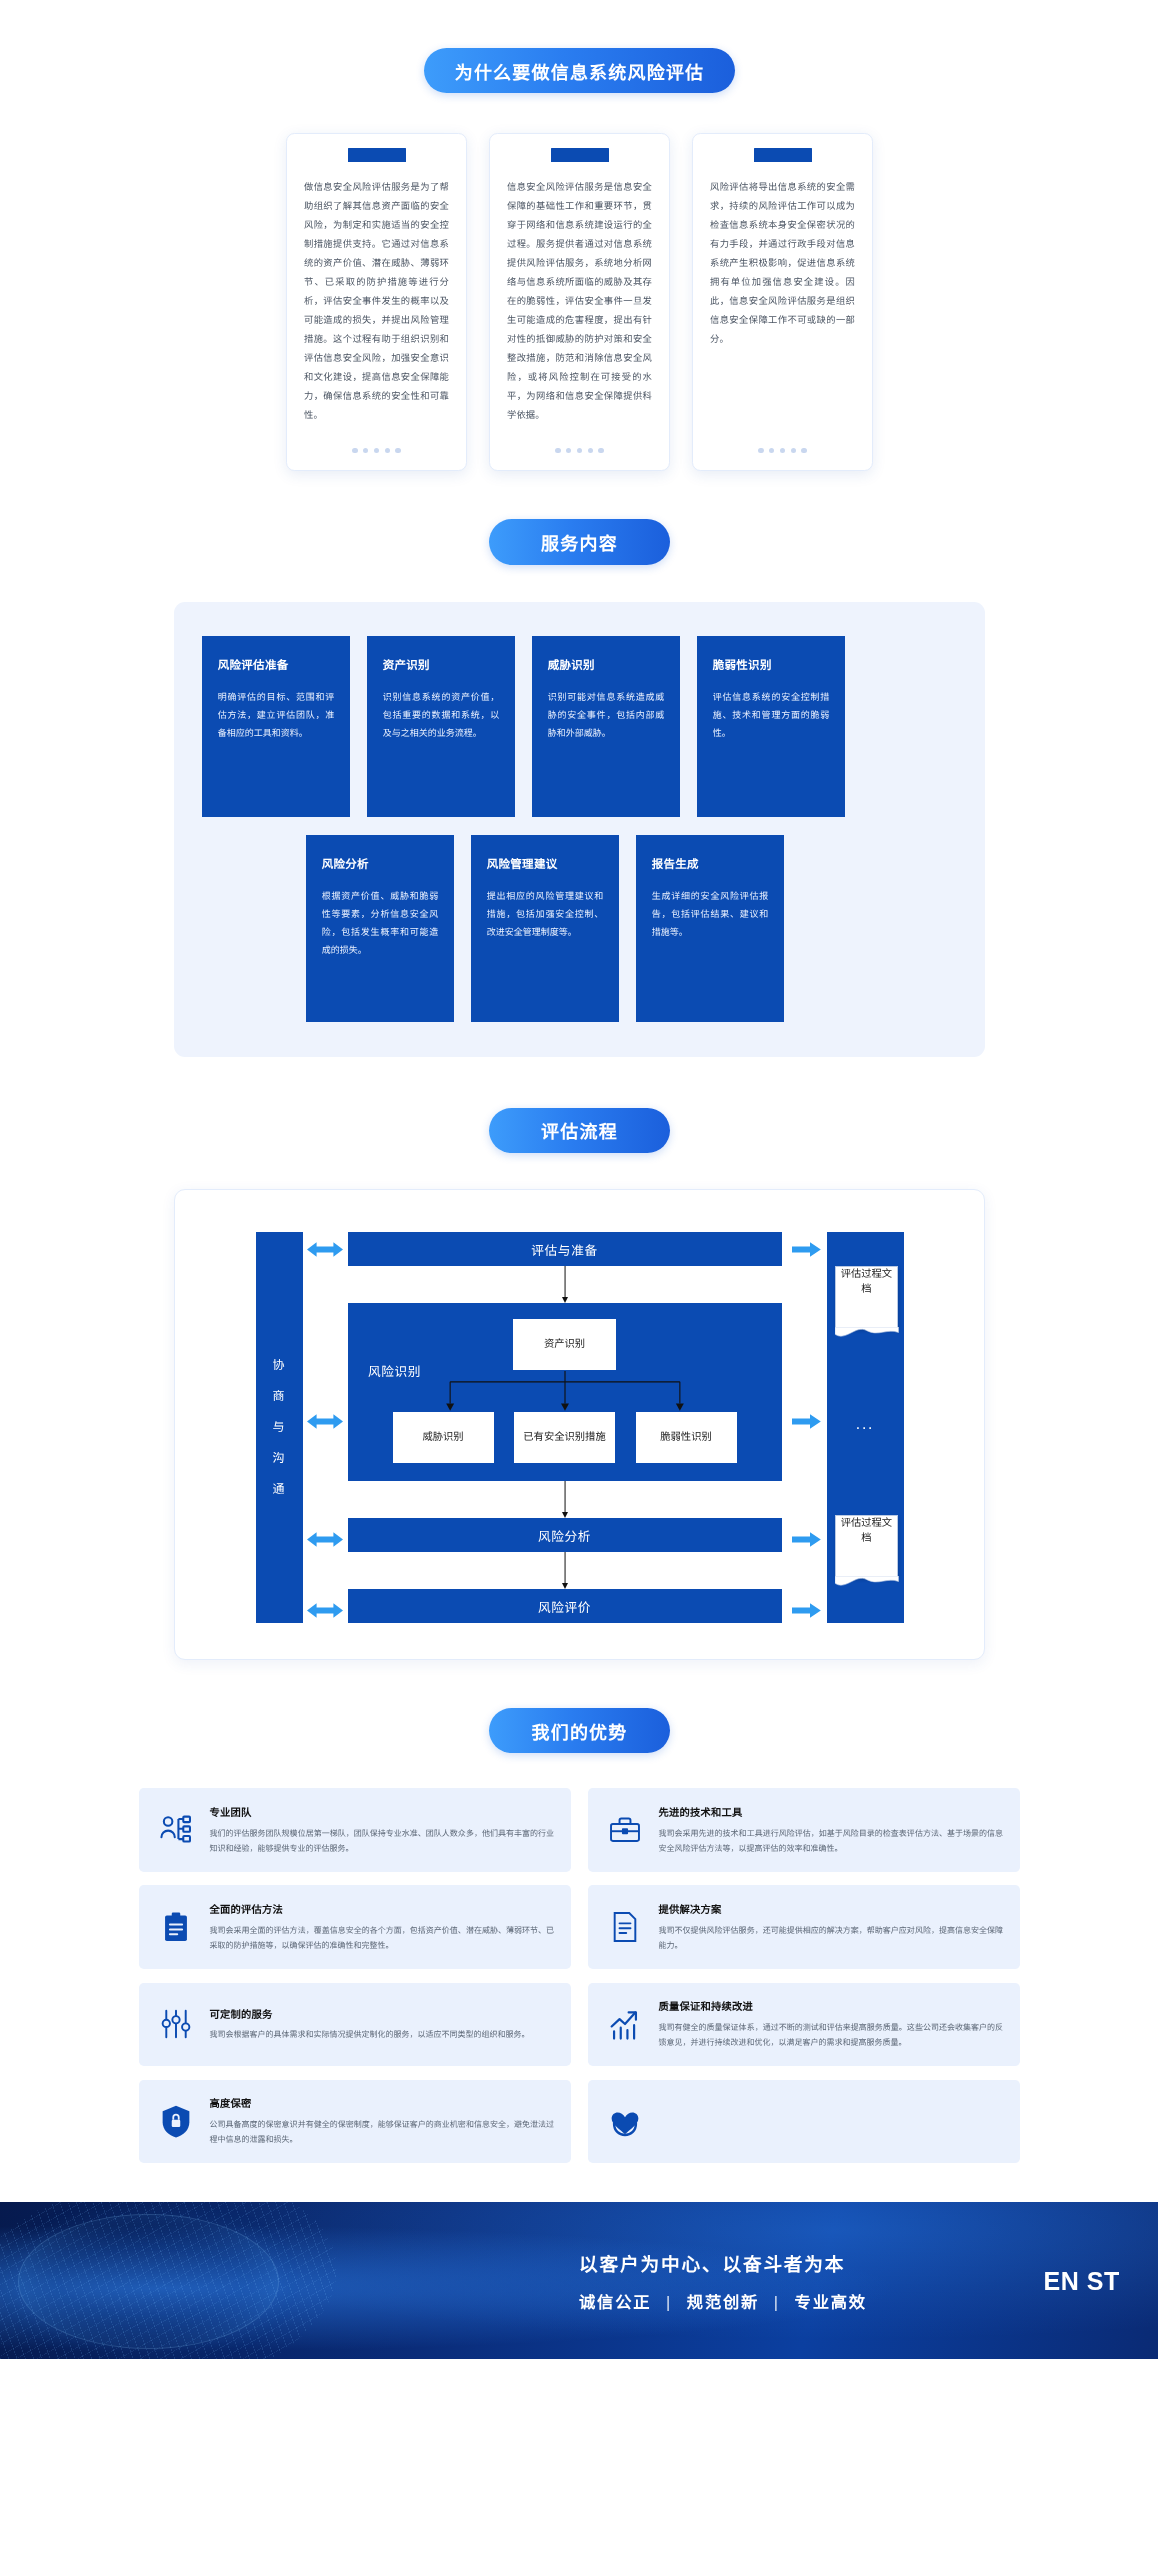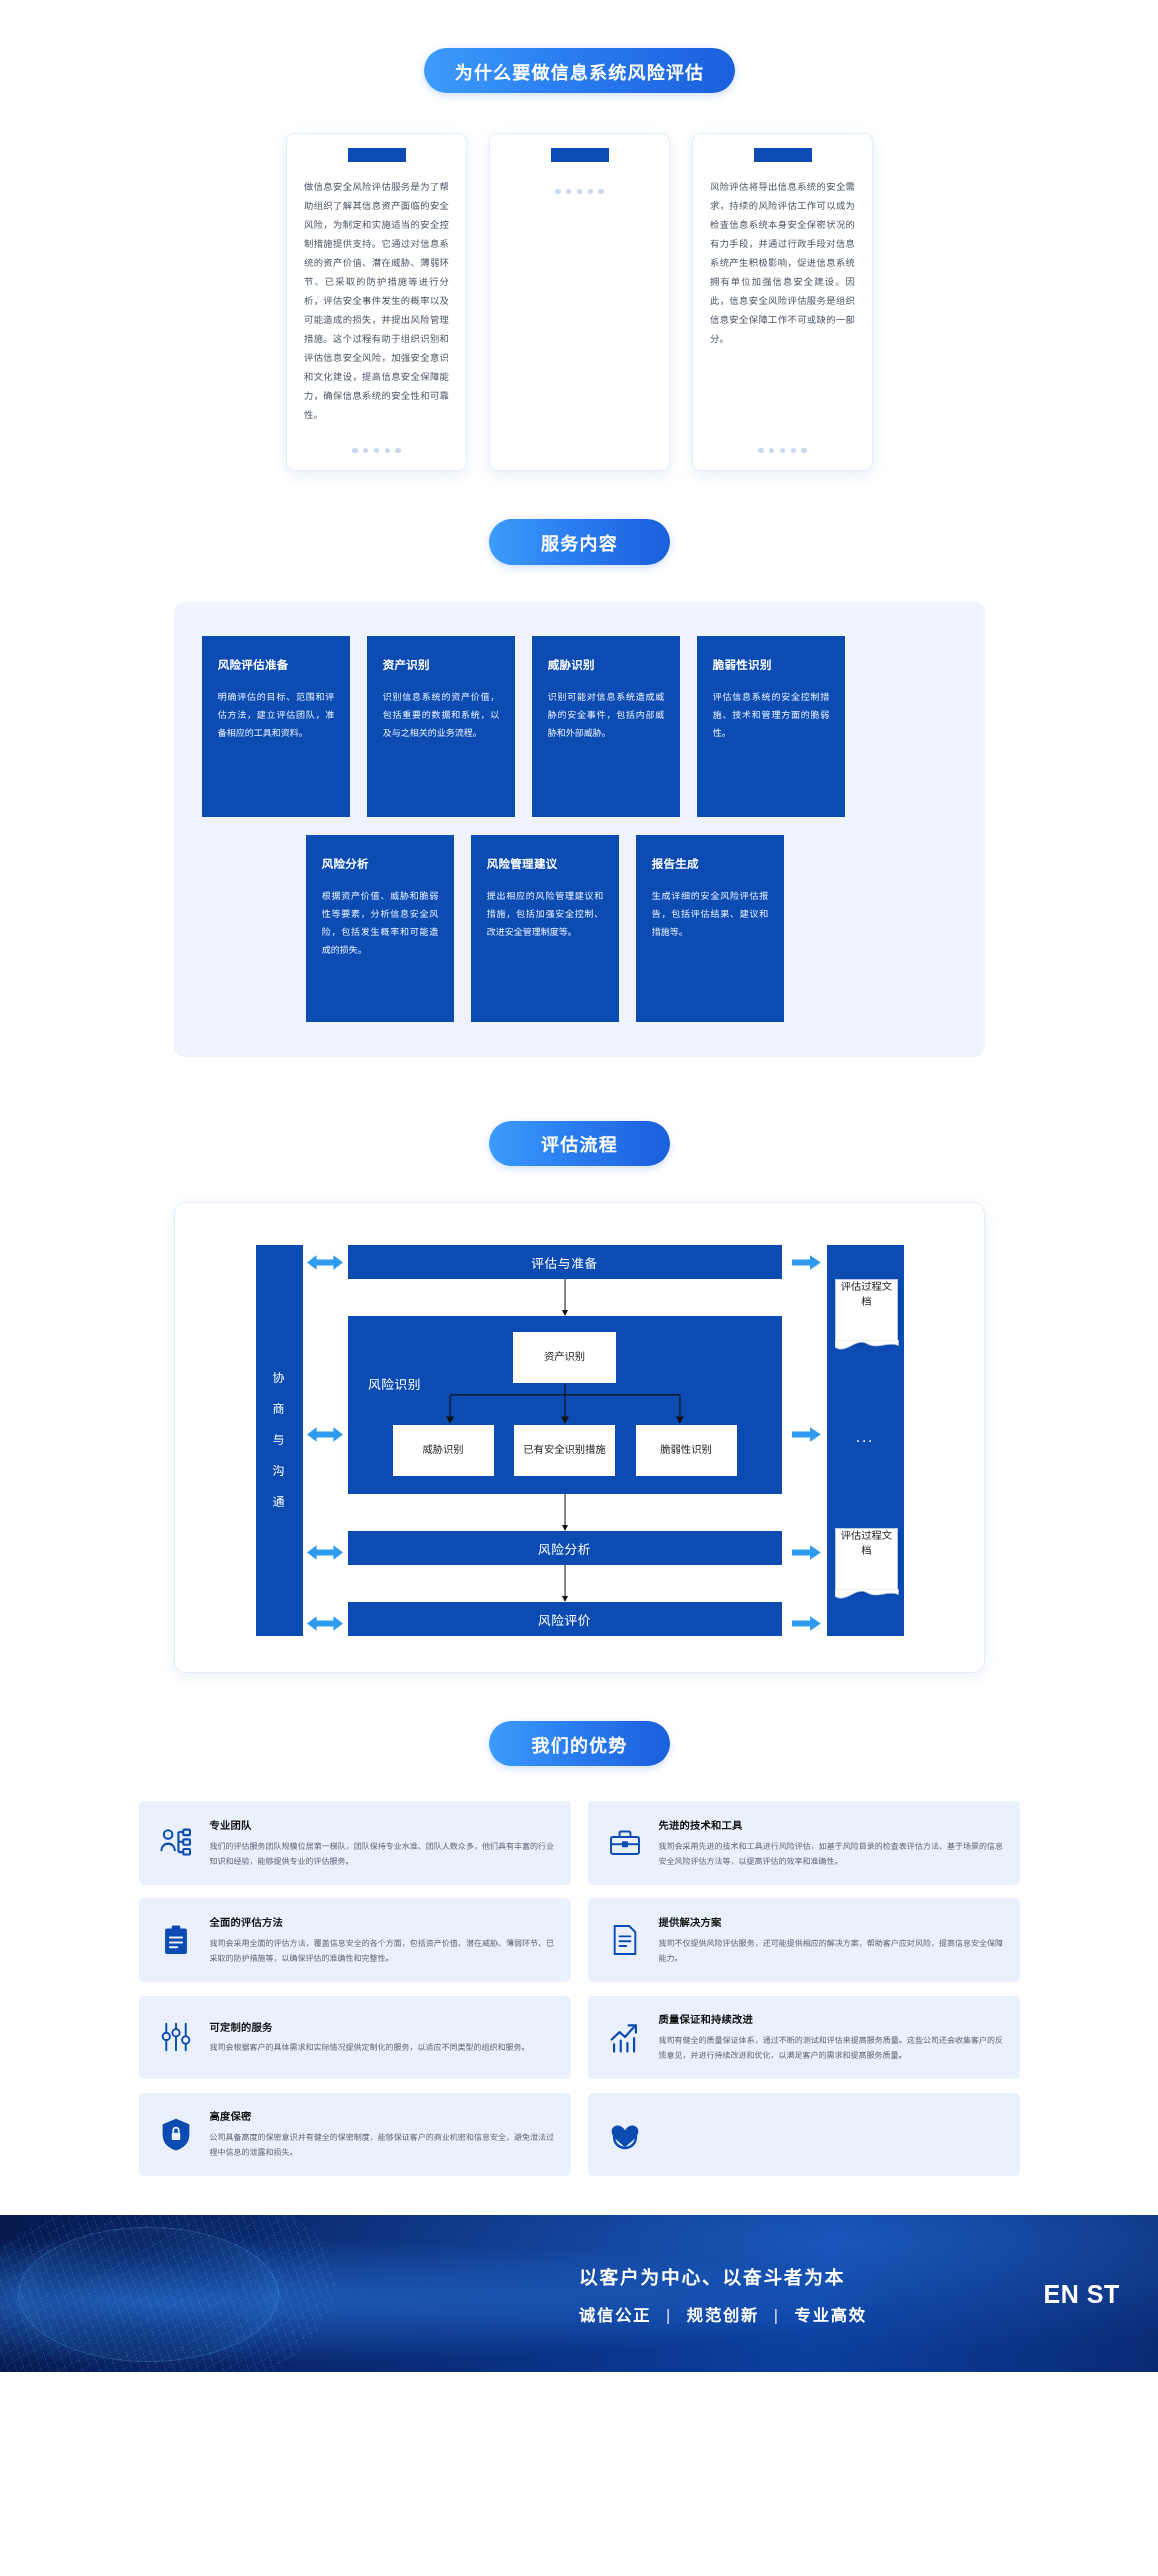--- a/index.html
+++ b/index.html
@@ -47,21 +47,21 @@
     font-size: 9.3px; line-height: 2.05;
     color: #4b5563; text-align: justify;
     padding: 0 17px; flex: 1;
     letter-spacing: 0.1px;
   }
   .dots { display: flex; gap: 5.4px; margin-top: 11px; }
   .dots span { width: 5.4px; height: 5.4px; border-radius: 50%; background: #c9d7ef; display:block; }
 
   
   .svc-panel {
-    margin: 37px auto 16px;
+    margin: 37px auto 3px;
     width: 811px;
     background: #eef3fd;
     border-radius: 11px;
     padding: 34px 28px 35px;
   }
   .svc-row { display: flex; gap: 17px; }
   .svc-row.second { margin-top: 18px; padding-left: 104px; }
   .svc-card {
     width: 148px; min-height: 181px;
     background: #0b4bb2;
@@ -206,20 +206,21 @@
         <span></span>
           <span></span>
           <span></span>
           <span></span>
           <span></span>
       </div>
     </div>
 
     <div class="intro-card">
       <div class="intro-tab"></div>
+      <div class="intro-text">信息安全风险评估服务是信息安全保障的基础性工作和重要环节，贯穿于网络和信息系统建设运行的全过程。服务提供者通过对信息系统提供风险评估服务，系统地分析网络与信息系统所面临的威胁及其存在的脆弱性，评估安全事件一旦发生可能造成的危害程度，提出有针对性的抵御威胁的防护对策和安全整改措施，防范和消除信息安全风险，或将风险控制在可接受的水平，为网络和信息安全保障提供科学依据。</div>
       <div class="dots">
         <span></span>
           <span></span>
           <span></span>
           <span></span>
           <span></span>
       </div>
     </div>
 
     <div class="intro-card">

